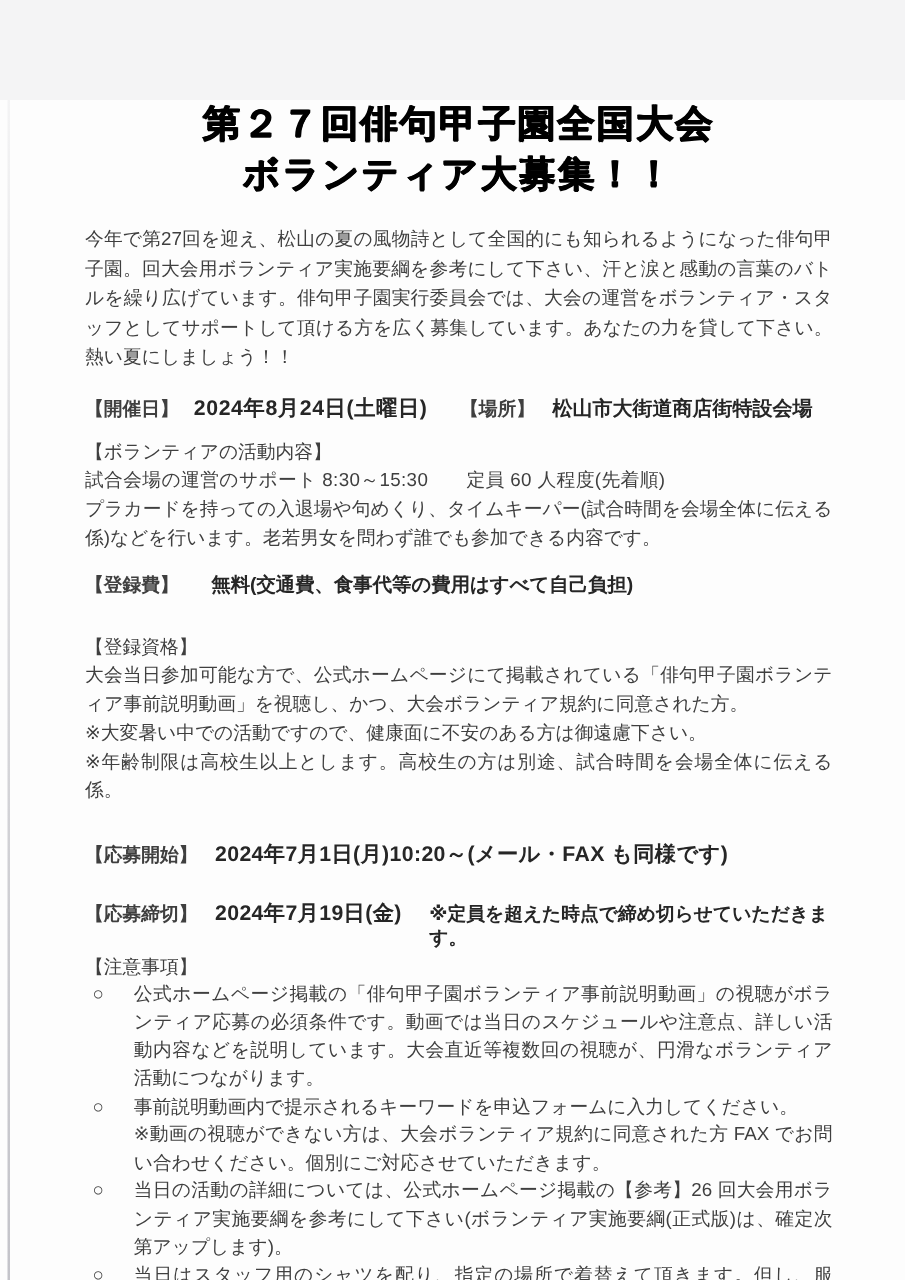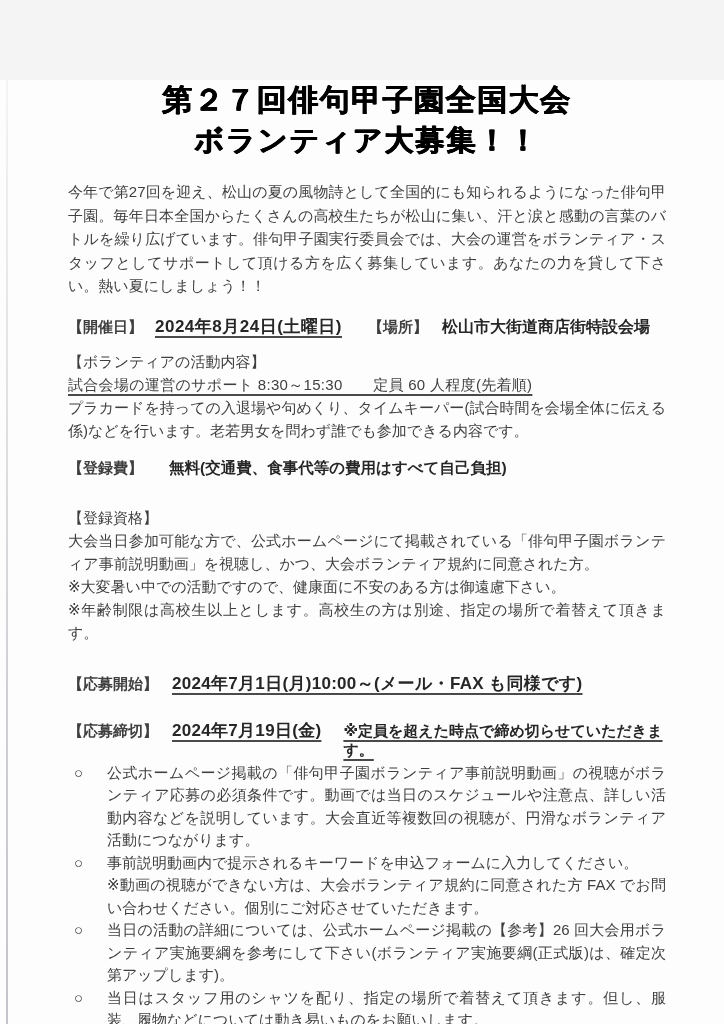--- a/index.html
+++ b/index.html
@@ -35,21 +35,20 @@
   .intro{
     margin-top:20px;
     font-size:15px;
     line-height:23.5px;
     text-align:justify;
   }
   .row{display:flex;align-items:baseline;}
   .lbl{font-size:15px;white-space:nowrap;font-weight:bold;}
   .strong{font-weight:bold;color:#262626;}
   .ul{
-    text-decoration:underline;
     text-decoration-thickness:1.5px;
     text-underline-offset:4px;
     text-decoration-color:#4a4a4a;
   }
   .event-row{margin-top:17px;}
   .event-row .date{font-size:17px;margin-left:12px;letter-spacing:.5px;}
   .event-row .place-lbl{margin-left:26px;}
   .event-row .place{font-size:16px;margin-left:14px;text-align:center;}
   .sec-head{font-size:15px;line-height:23px;}
   .activity{margin-top:12px;}
@@ -80,21 +79,21 @@
 <body>
 
 <div class="paper">
   <div class="scan-edge-left"></div>
 
   <div class="title">
     <div class="t1">第２７回俳句甲子園全国大会</div>
     <div class="t2">ボランティア大募集！！</div>
   </div>
 
-  <p class="intro">今年で第27回を迎え、松山の夏の風物詩として全国的にも知られるようになった俳句甲子園。毎年日本全国からたくさんの高校生たちが松山に集い、汗と涙と感動の言葉のバトルを繰り広げています。俳句甲子園実行委員会では、大会の運営をボランティア・スタッフとしてサポートして頂ける方を広く募集しています。あなたの力を貸して下さい。熱い夏にしましょう！！</p>
+  <p class="intro">今年で第27回を迎え、松山の夏の風物詩として全国的にも知られるようになった俳句甲子園。回大会用ボランティア実施要綱を参考にして下さい、汗と涙と感動の言葉のバトルを繰り広げています。俳句甲子園実行委員会では、大会の運営をボランティア・スタッフとしてサポートして頂ける方を広く募集しています。あなたの力を貸して下さい。熱い夏にしましょう！！</p>
 
   <div class="row event-row">
     <span class="lbl">【開催日】</span>
     <span class="strong ul date">2024年8月24日(土曜日)</span>
     <span class="lbl place-lbl">【場所】</span>
     <span class="strong place">松山市大街道商店街特設会場</span>
   </div>
 
   <div class="activity">
     <div class="sec-head">【ボランティアの活動内容】</div>
@@ -104,35 +103,36 @@
 
   <div class="row fee-row">
     <span class="lbl">【登録費】</span>
     <span class="strong fee-val">無料(交通費、食事代等の費用はすべて自己負担)</span>
   </div>
 
   <div class="qual">
     <div class="sec-head">【登録資格】</div>
     <p>大会当日参加可能な方で、公式ホームページにて掲載されている「俳句甲子園ボランティア事前説明動画」を視聴し、かつ、大会ボランティア規約に同意された方。</p>
     <p>※大変暑い中での活動ですので、健康面に不安のある方は御遠慮下さい。</p>
-    <p>※年齢制限は高校生以上とします。高校生の方は別途、指定の場所で着替えて頂きます。</p>
+    <p>※年齢制限は高校生以上とします。高校生の方は別途、試合時間を会場全体に伝える係。</p>
   </div>
 
   <div class="row apply-row apply-start">
     <span class="lbl">【応募開始】</span>
-    <span class="strong ul val">2024年7月1日(月)10:00～(メール・FAX も同様です)</span>
+    <span class="strong ul val">2024年7月1日(月)10:20～(メール・FAX も同様です)</span>
   </div>
 
   <div class="row apply-row apply-end">
     <span class="lbl">【応募締切】</span>
     <span class="strong ul val">2024年7月19日(金)</span>
     <span class="strong ul deadline-note">※定員を超えた時点で締め切らせていただきます。</span>
   </div>
 
   <div class="notes">
+    <div class="sec-head">【注意事項】</div>
     <ul>
       <li>
         <span class="bullet">○</span>
         <span class="note-body">公式ホームページ掲載の「俳句甲子園ボランティア事前説明動画」の視聴がボランティア応募の必須条件です。動画では当日のスケジュールや注意点、詳しい活動内容などを説明しています。大会直近等複数回の視聴が、円滑なボランティア活動につながります。</span>
       </li>
       <li>
         <span class="bullet">○</span>
         <span class="note-body">
           <span>事前説明動画内で提示されるキーワードを申込フォームに入力してください。</span>
           <span class="subnote">※動画の視聴ができない方は、大会ボランティア規約に同意された方 FAX でお問い合わせください。個別にご対応させていただきます。</span>

